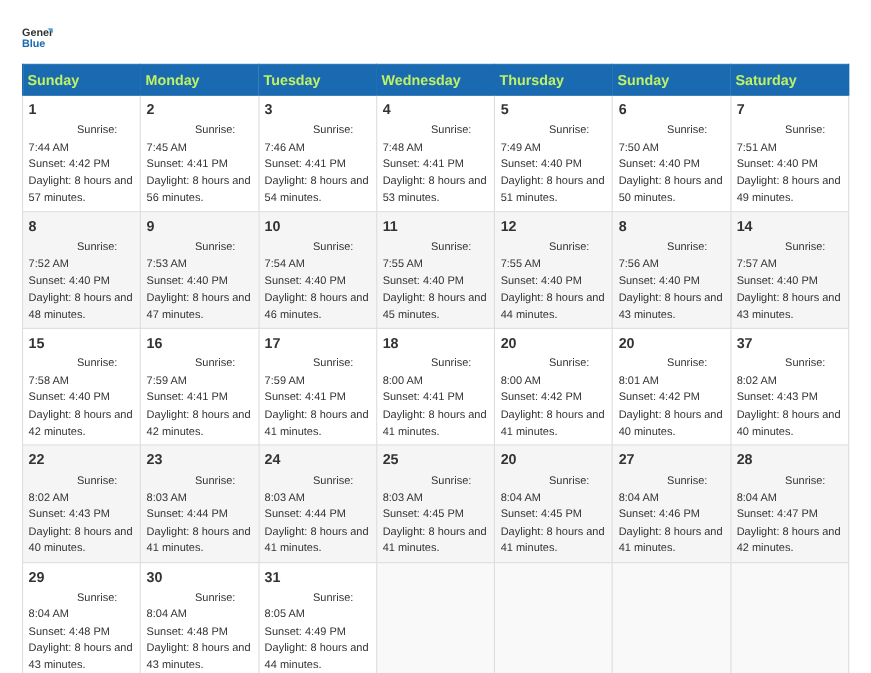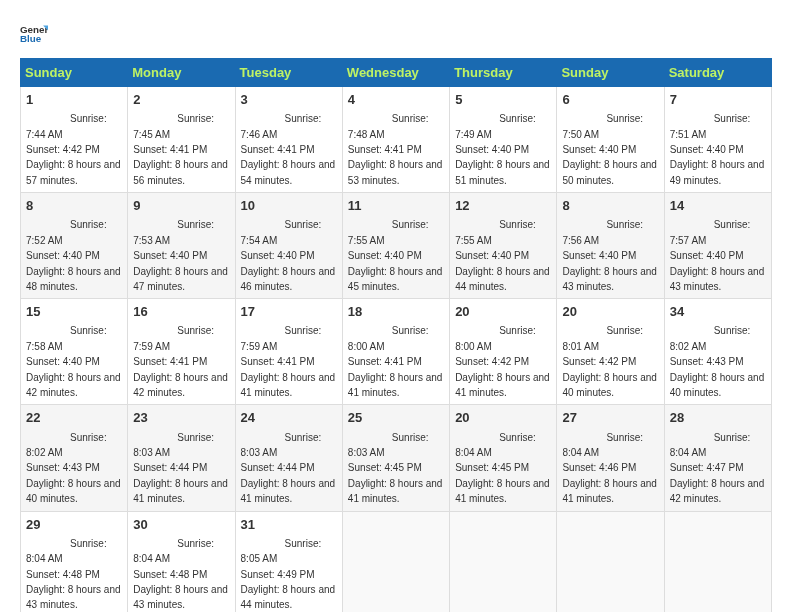--- a/index.html
+++ b/index.html
@@ -130,21 +130,21 @@
         <td><span class="day-num">8</span><span class="day-info">Sunrise: 7:56 AM<br>Sunset: 4:40 PM<br>Daylight: 8 hours and<br>43 minutes.</span></td>
         <td><span class="day-num">14</span><span class="day-info">Sunrise: 7:57 AM<br>Sunset: 4:40 PM<br>Daylight: 8 hours and<br>43 minutes.</span></td>
       </tr>
       <tr>
         <td><span class="day-num">15</span><span class="day-info">Sunrise: 7:58 AM<br>Sunset: 4:40 PM<br>Daylight: 8 hours and<br>42 minutes.</span></td>
         <td><span class="day-num">16</span><span class="day-info">Sunrise: 7:59 AM<br>Sunset: 4:41 PM<br>Daylight: 8 hours and<br>42 minutes.</span></td>
         <td><span class="day-num">17</span><span class="day-info">Sunrise: 7:59 AM<br>Sunset: 4:41 PM<br>Daylight: 8 hours and<br>41 minutes.</span></td>
         <td><span class="day-num">18</span><span class="day-info">Sunrise: 8:00 AM<br>Sunset: 4:41 PM<br>Daylight: 8 hours and<br>41 minutes.</span></td>
         <td><span class="day-num">20</span><span class="day-info">Sunrise: 8:00 AM<br>Sunset: 4:42 PM<br>Daylight: 8 hours and<br>41 minutes.</span></td>
         <td><span class="day-num">20</span><span class="day-info">Sunrise: 8:01 AM<br>Sunset: 4:42 PM<br>Daylight: 8 hours and<br>40 minutes.</span></td>
-        <td><span class="day-num">34</span><span class="day-info">Sunrise: 8:02 AM<br>Sunset: 4:43 PM<br>Daylight: 8 hours and<br>40 minutes.</span></td>
+        <td><span class="day-num">37</span><span class="day-info">Sunrise: 8:02 AM<br>Sunset: 4:43 PM<br>Daylight: 8 hours and<br>40 minutes.</span></td>
       </tr>
       <tr>
         <td><span class="day-num">22</span><span class="day-info">Sunrise: 8:02 AM<br>Sunset: 4:43 PM<br>Daylight: 8 hours and<br>40 minutes.</span></td>
         <td><span class="day-num">23</span><span class="day-info">Sunrise: 8:03 AM<br>Sunset: 4:44 PM<br>Daylight: 8 hours and<br>41 minutes.</span></td>
         <td><span class="day-num">24</span><span class="day-info">Sunrise: 8:03 AM<br>Sunset: 4:44 PM<br>Daylight: 8 hours and<br>41 minutes.</span></td>
         <td><span class="day-num">25</span><span class="day-info">Sunrise: 8:03 AM<br>Sunset: 4:45 PM<br>Daylight: 8 hours and<br>41 minutes.</span></td>
         <td><span class="day-num">20</span><span class="day-info">Sunrise: 8:04 AM<br>Sunset: 4:45 PM<br>Daylight: 8 hours and<br>41 minutes.</span></td>
         <td><span class="day-num">27</span><span class="day-info">Sunrise: 8:04 AM<br>Sunset: 4:46 PM<br>Daylight: 8 hours and<br>41 minutes.</span></td>
         <td><span class="day-num">28</span><span class="day-info">Sunrise: 8:04 AM<br>Sunset: 4:47 PM<br>Daylight: 8 hours and<br>42 minutes.</span></td>
       </tr>

